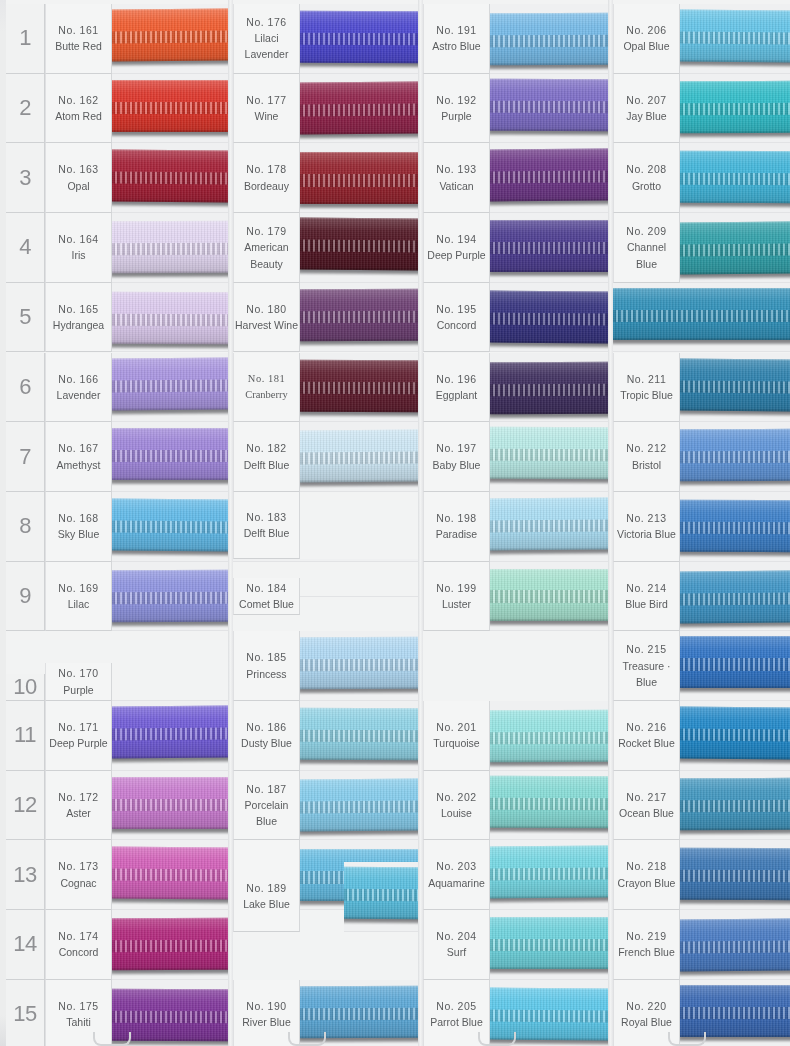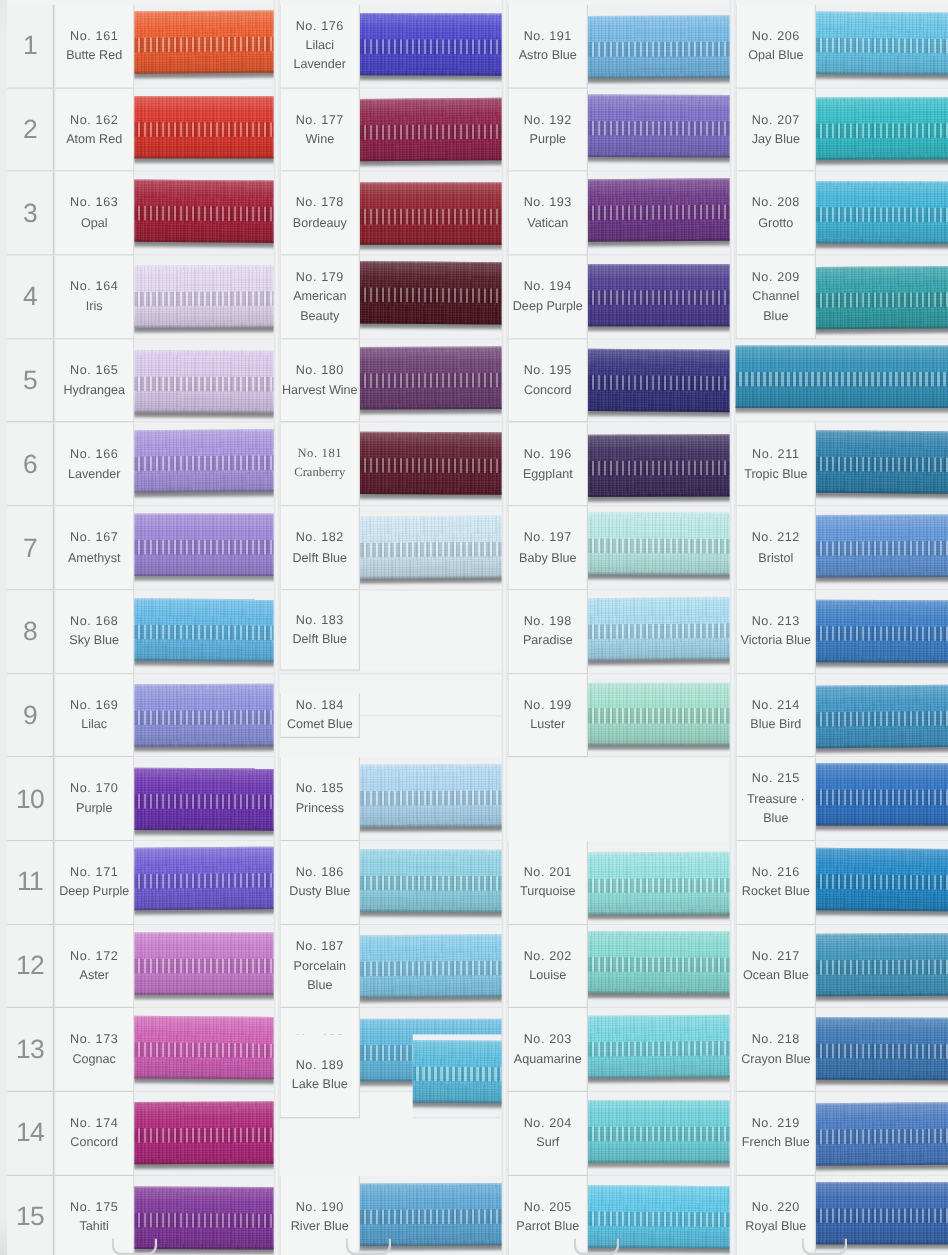--- a/index.html
+++ b/index.html
@@ -273,21 +273,21 @@
         </div>
         <div class="swatch-cell">
           <div class="tape" style="background: rgb(141, 147, 224); transform: rotate(-0.22deg); top: 8px;">
             <div class="tex"></div>
             <div class="teeth"></div>
             <div class="sheen"></div>
             <div class="edge"></div>
           </div>
         </div>
       </div>
-      <div class="row" style="top: 631.3px; height: 69.7px;">
+      <div class="row" style="top: 631.3px; height: 69.7px; align-items: flex-end;">
         <div class="num-cell">10</div>
         <div class="label-cell">
           <div class="code">No.  170</div>
           <div class="nm">Purple</div>
         </div>
         <div class="swatch-cell">
           <div class="tape" style="background: rgb(106, 48, 176); transform: rotate(0.22deg); top: 9px;">
             <div class="tex"></div>
             <div class="teeth"></div>
             <div class="sheen"></div>

